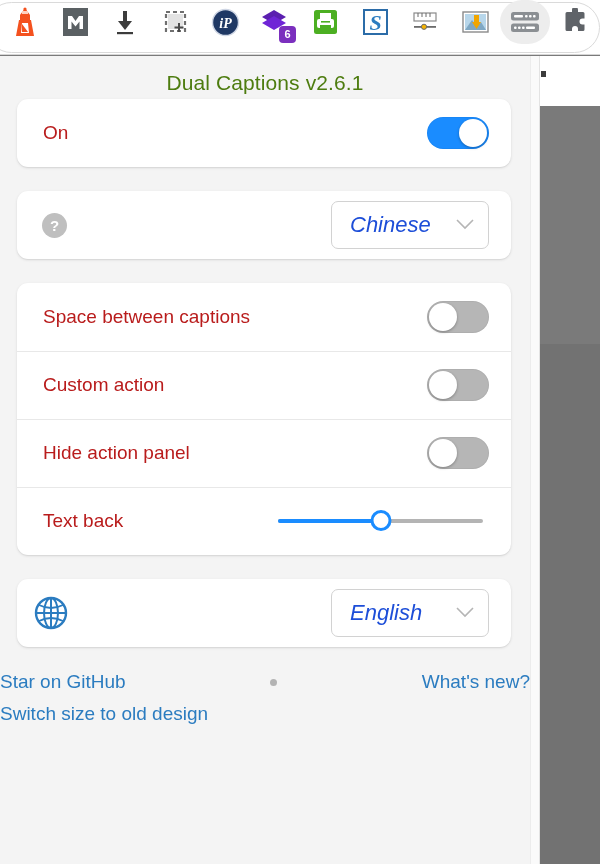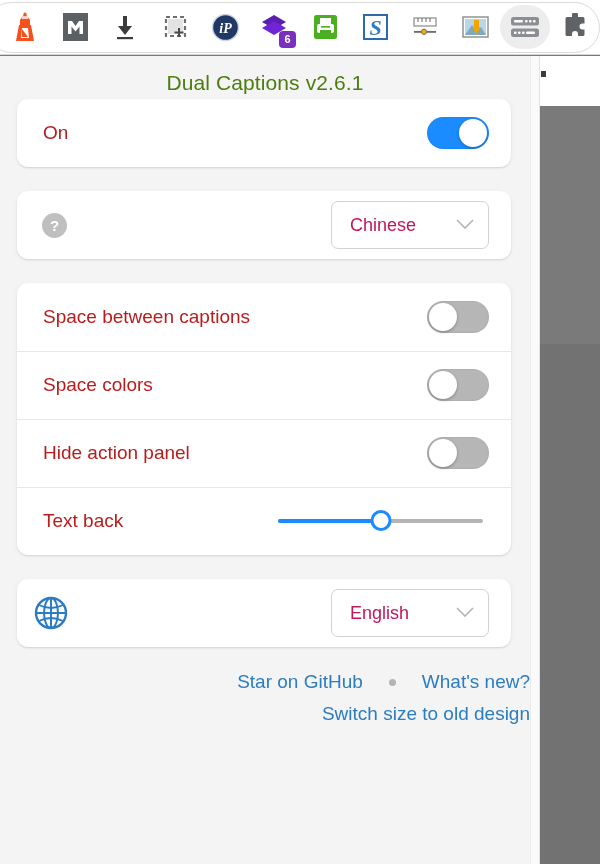--- a/index.html
+++ b/index.html
@@ -59,21 +59,21 @@
     width: 614px; height: 51px;
     border: 1px solid #dadada;
     border-radius: 26px;
     background: #fff;
   }
   .icons {
     position: absolute;
     left: 0; top: 0;
     width: 600px; height: 54px;
     display: flex;
-    align-items: center;
+    align-items: flex-start;
   }
   .icon-slot {
     position: relative;
     width: 50px; height: 44px;
     display: flex;
     align-items: center;
     justify-content: center;
     flex: 0 0 50px;
     border-radius: 22px;
   }
@@ -196,22 +196,23 @@
     border: 1px solid #d2d2d2;
     border-radius: 7px;
     background: #fff;
     display: flex;
     align-items: center;
     justify-content: space-between;
     padding: 0 13px 0 18px;
     margin-left: 16px;
   }
   .select-value {
-    font-size: 18px;
-    color: #be185d;
+    font-size: 22px;
+    color: #1d4ed8;
+    font-style: italic;
   }
   .chev {
     margin-left: 18px;
     color: #b5b5b5;
   }
 
   
   .slider-wrap {
     flex: 0 0 205px;
     height: 22px;
@@ -253,21 +254,21 @@
 
   
   .footer {
     text-align: center;
     padding-top: 24px;
     padding-right: 9px;
   }
   .footer-line {
     display: flex;
     align-items: center;
-    justify-content: flex-end;
+    justify-content: space-between;
     gap: 26px;
     margin-bottom: 10px;
   }
   .flink {
     color: #2b7cc0;
     font-size: 19px;
     text-decoration: none;
     cursor: pointer;
   }
   .dot {
@@ -448,21 +449,21 @@
 
       <div class="row">
         <span class="row-label">Space between captions</span>
         <span class="spacer"></span>
         <span class="switch">
           <span class="knob"></span>
         </span>
       </div>
 
       <div class="row">
-        <span class="row-label">Space colors</span>
+        <span class="row-label">Custom action</span>
         <span class="spacer"></span>
         <span class="switch">
           <span class="knob"></span>
         </span>
       </div>
 
       <div class="row">
         <span class="row-label">Hide action panel</span>
         <span class="spacer"></span>
         <span class="switch">

